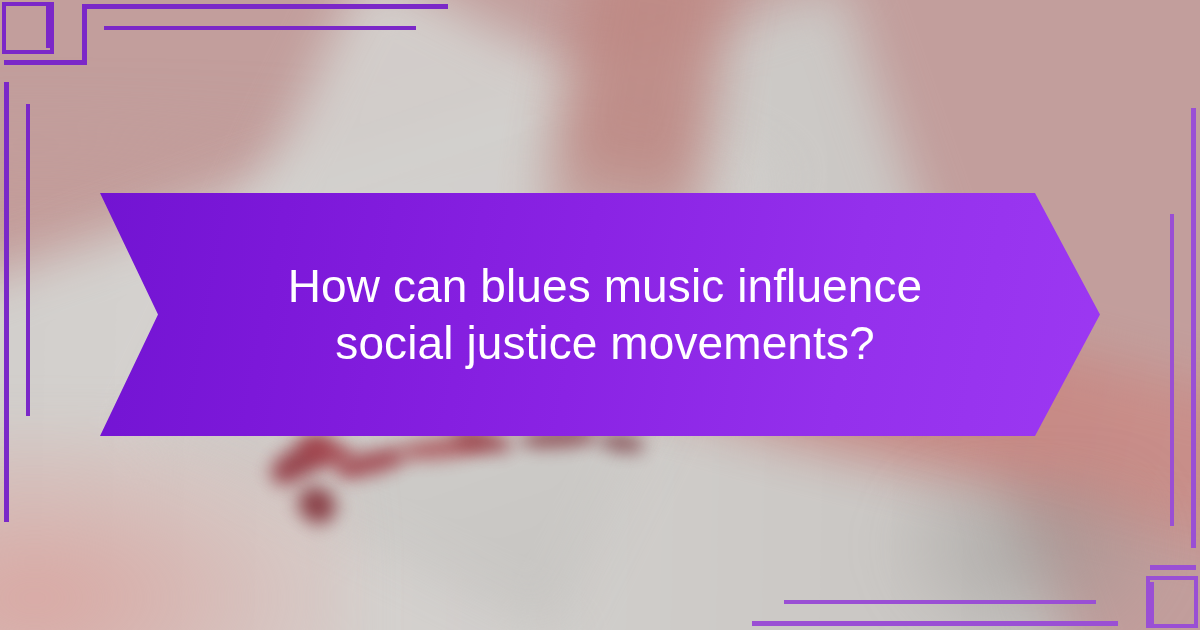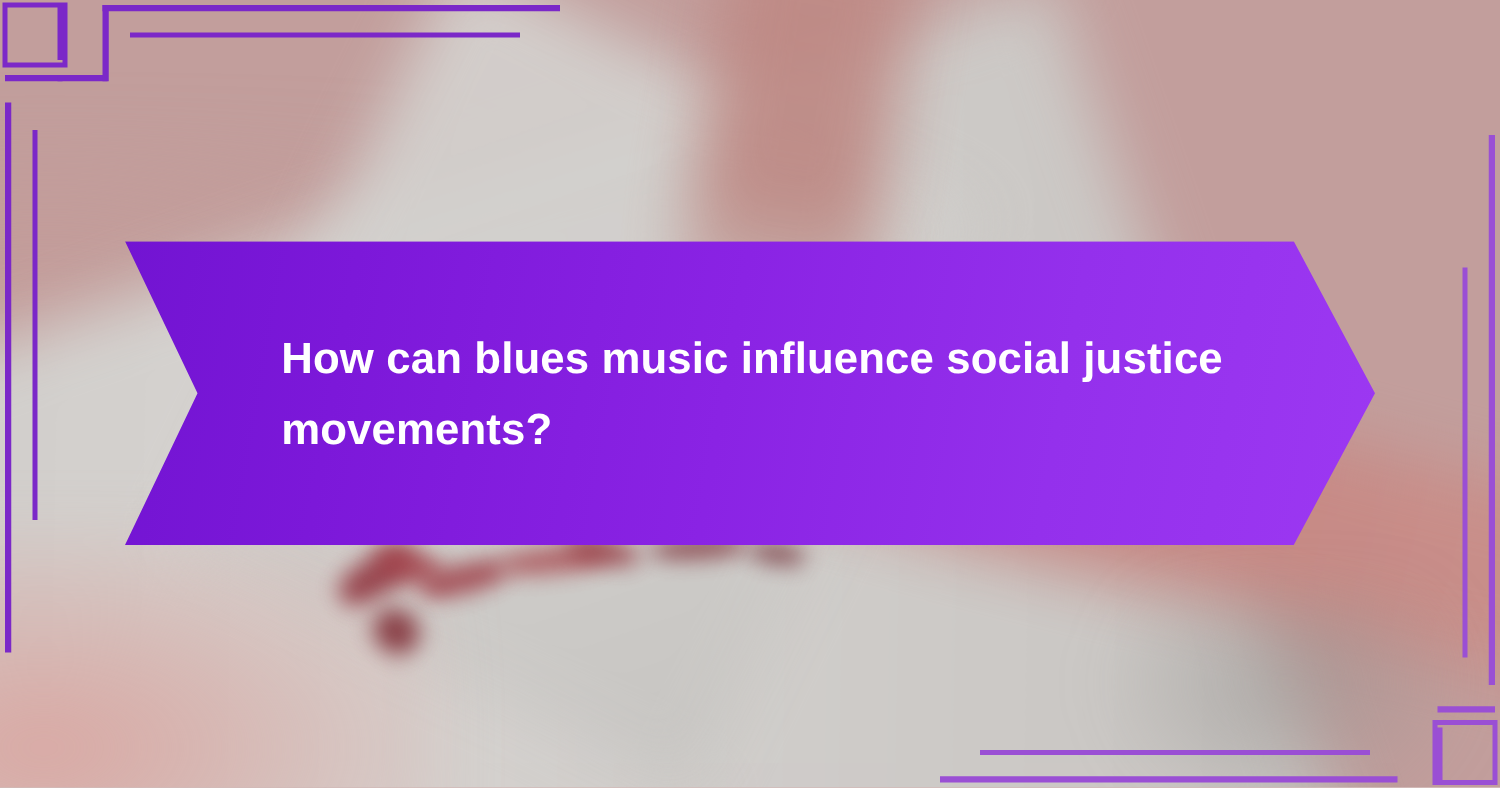--- a/index.html
+++ b/index.html
@@ -164,24 +164,25 @@
     clip-path: polygon(0% 0%, 93.5% 0%, 100% 50%, 93.5% 100%, 0% 100%, 5.8% 50%);
     display: flex;
     align-items: center;
     justify-content: center;
   }
 
   #banner-title {
     width: 760px;
     margin: 0;
     padding: 0 0 0 10px;
+    text-align: center;
     color: #ffffff;
     font-family: "Liberation Sans", sans-serif;
-    font-size: 35px;
-    font-weight: 700;
+    font-size: 46px;
+    font-weight: 400;
     line-height: 57px;
     letter-spacing: 0.1px;
   }
 </style>
 </head>
 <body>
 
 <div id="card">
 
   <div class="bg-layer">

